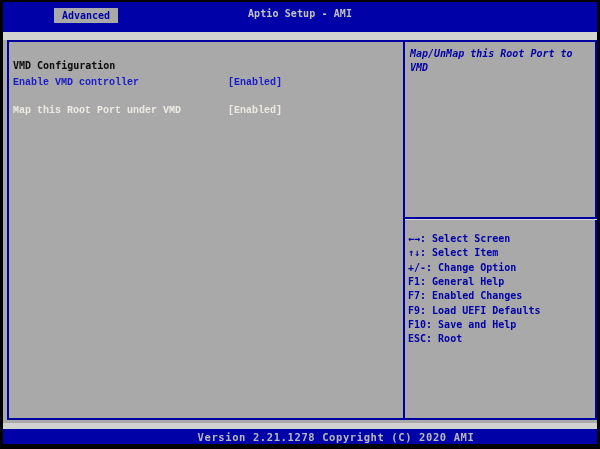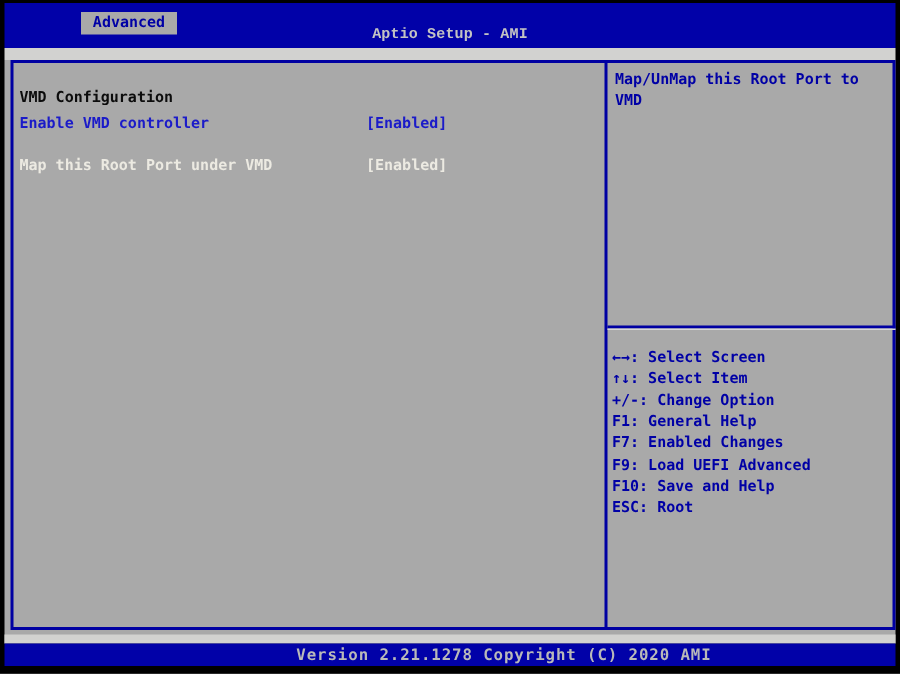--- a/index.html
+++ b/index.html
@@ -9,22 +9,22 @@
     font-weight:bold;
     -webkit-font-smoothing:none;
   }
   .screen{position:relative;width:600px;height:449px;background:#000;overflow:hidden;}
 
   .top-bar{
     position:absolute;left:3px;top:2px;width:594px;height:30px;
     background:#0101a8;
   }
   .top-title{
-    position:absolute;left:0;top:16px;width:100%;
-    text-align:center;color:#c3c3c3;font-size:10px;letter-spacing:0.1px;font-family:Liberation Mono, monospace;
+    position:absolute;left:0;top:6px;width:100%;
+    text-align:center;color:#c3c3c3;font-size:10px;letter-spacing:0.1px;
   }
   .tab{
     position:absolute;left:54px;top:8px;width:64px;height:15px;
     background:#a9a9a9;color:#0000a6;font-size:10px;
     text-align:center;line-height:15px;
   }
   .strip-top{
     position:absolute;left:3px;top:32px;width:594px;height:8px;background:#d2d2d0;
   }
   .main{
@@ -45,32 +45,32 @@
   }
   .strip-bottom{
     position:absolute;left:0;top:383px;width:594px;height:6px;background:#d2d2d0;
   }
 
   .section-title{
     position:absolute;left:10px;top:20px;
     color:#0c0c0c;font-size:10px;white-space:pre;
   }
   .opt-row{
-    position:absolute;left:0;width:398px;height:13px;
+    position:absolute;left:0;width:398px;height:13px;font-family:Liberation Mono, monospace;
   }
   .opt-row.row-0{top:37px;}
   .opt-row.row-1{top:65px;}
   .opt-label{position:absolute;left:10px;font-size:10px;white-space:pre;}
-  .opt-value{position:absolute;left:225px;font-size:10px;white-space:pre;margin-left:16px;}
+  .opt-value{position:absolute;left:225px;font-size:10px;white-space:pre;}
   .opt-blue .opt-label,.opt-blue .opt-value{color:#1b1bc9;}
   .opt-selected .opt-label,.opt-selected .opt-value{color:#eceae2;}
 
   .help-desc{
     position:absolute;left:407px;top:7px;width:182px;
-    color:#0000a6;font-size:10px;line-height:14px;
+    color:#0000a6;font-size:10px;line-height:14px;font-style:italic;
   }
   .help-keys{
     position:absolute;left:405px;top:192px;width:188px;
     color:#0000a6;font-size:10px;line-height:14.35px;
   }
   .help-key-line{white-space:pre;}
 
   .bottom-bar{
     position:absolute;left:3px;top:429px;width:594px;height:15px;
     background:#0101a8;
@@ -112,21 +112,21 @@
     </div>
 
     <div class="help-desc">Map/UnMap this Root Port to VMD</div>
 
     <div class="help-keys">
       <div class="help-key-line">←→: Select Screen</div>
       <div class="help-key-line">↑↓: Select Item</div>
       <div class="help-key-line">+/-: Change Option</div>
       <div class="help-key-line">F1: General Help</div>
       <div class="help-key-line">F7: Enabled Changes</div>
-      <div class="help-key-line">F9: Load UEFI Advanced</div>
+      <div class="help-key-line">F9: Load UEFI Defaults</div>
       <div class="help-key-line">F10: Save and Help</div>
       <div class="help-key-line">ESC: Root</div>
     </div>
 
     <div class="strip-bottom"></div>
   </div>
 
   <div class="bottom-bar">
     <div class="bottom-text">Version 2.21.1278 Copyright (C) 2020 AMI</div>
   </div>

